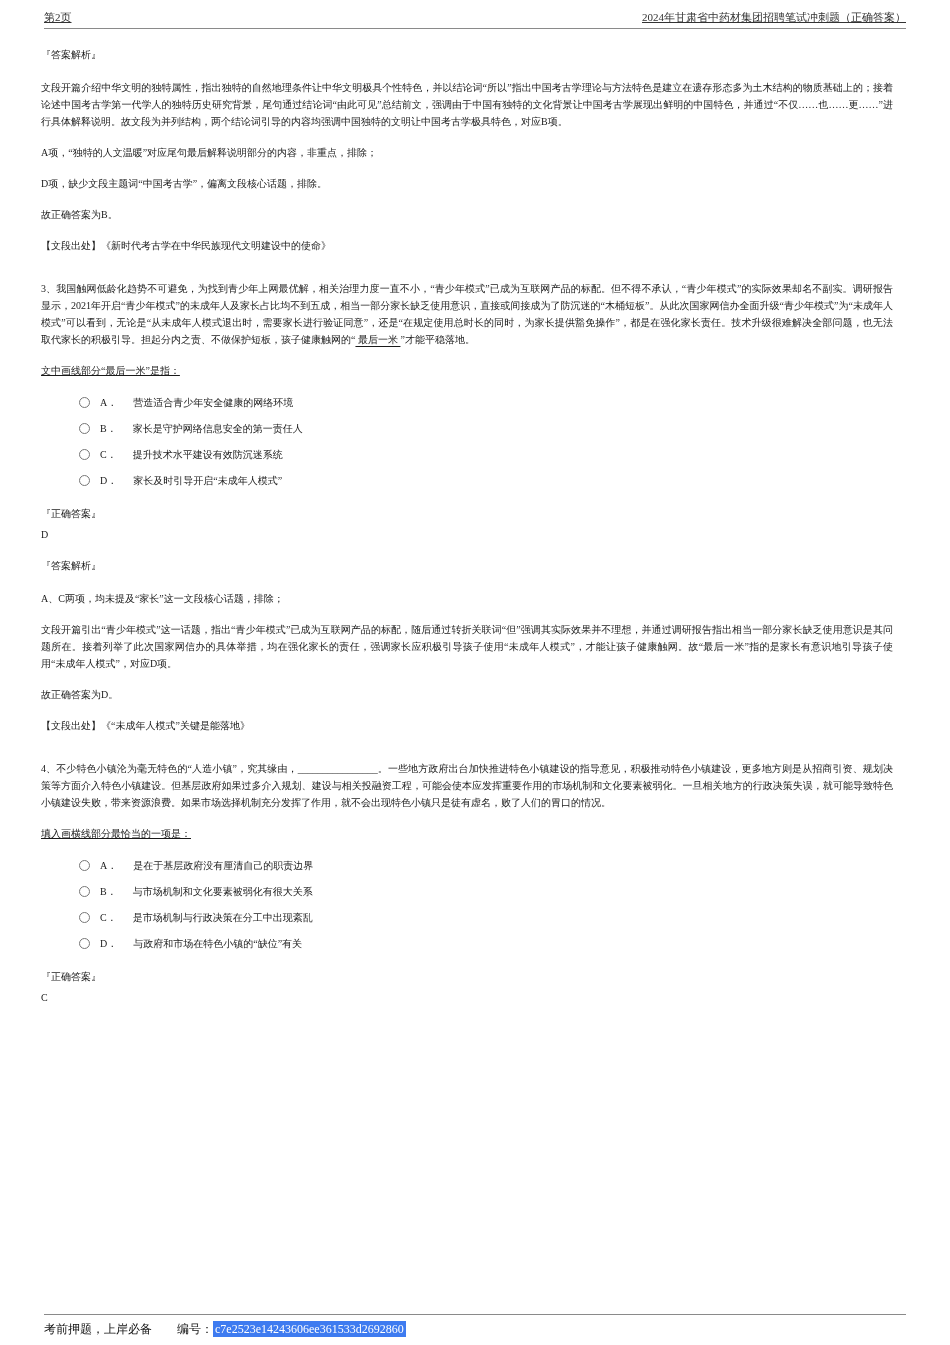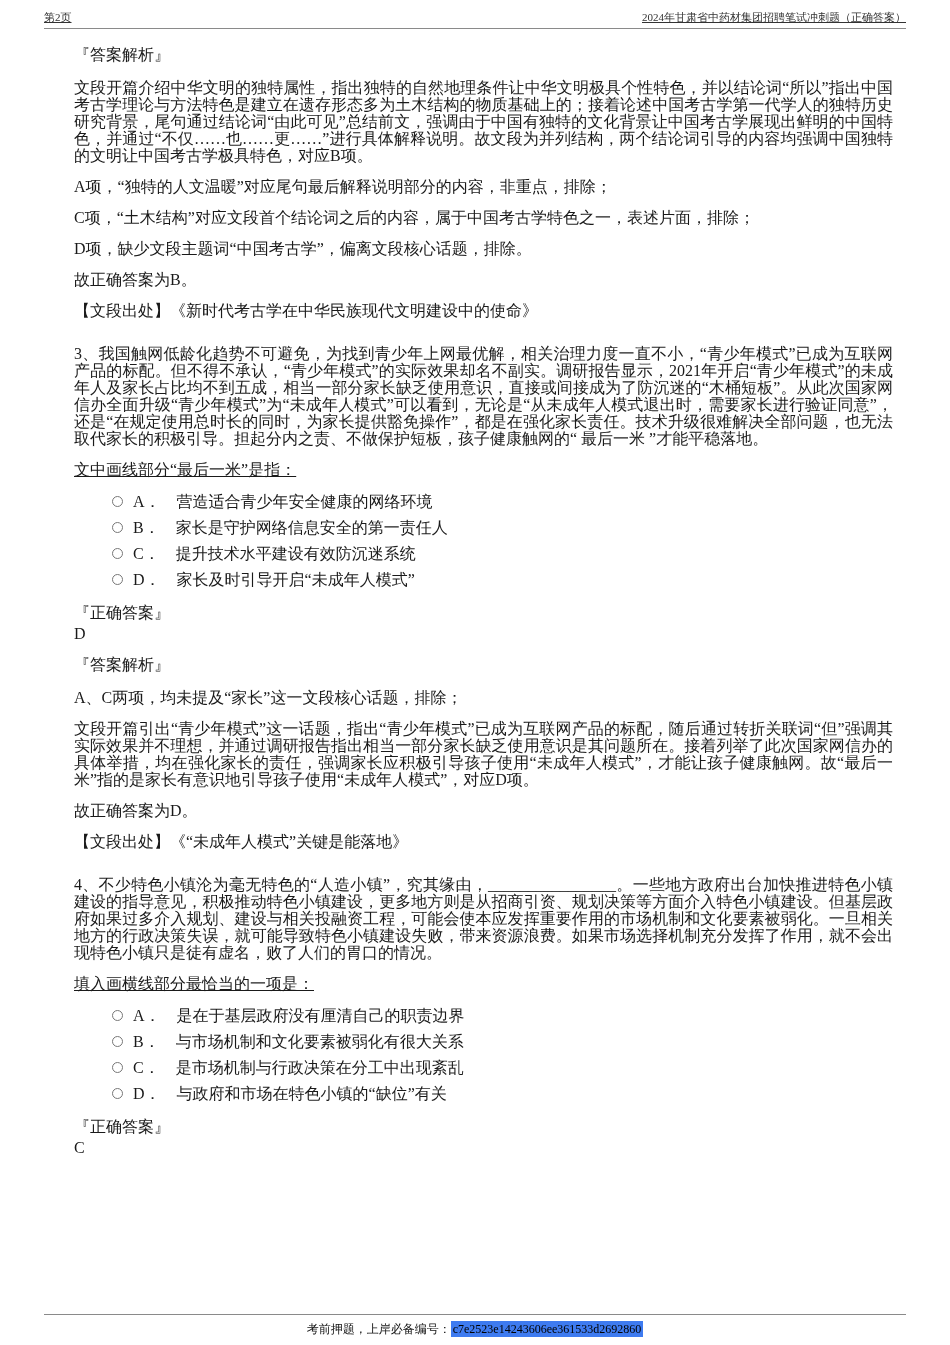--- a/index.html
+++ b/index.html
@@ -14,66 +14,65 @@
   .header {
     position: absolute; top: 10px; left: 44px; right: 44px;
     display: flex; justify-content: space-between; align-items: baseline;
     font-size: 11px; color: #333; text-decoration: underline;
   }
   .header-rule {
     position: absolute; top: 28px; left: 44px; right: 44px;
     height: 0; border-top: 1px solid #8a8a8a;
   }
   .content {
-    position: absolute; top: 46px; left: 74px; right: 57px;
-    font-size: 16px; line-height: 17px;
+    position: absolute; top: 46px; left: 41px; right: 57px;
+    font-size: 10px; line-height: 17px;
     text-align: justify;
   }
   .block { margin: 1px 0 14px 0; }
   .bracket-heading { margin: 0 0 16px 0; }
   .source { margin-bottom: 26px; }
   .answer-heading { margin: 8px 0 4px 0; }
   .answer-letter { margin: 0 0 14px 0; }
   .question-line { margin: 0 0 10px 0; text-decoration: underline; }
   .options { margin: 2px 0 12px 38px; }
   .option-row { display: flex; align-items: center; height: 26px; }
   .radio {
     width: 9px; height: 9px; border: 1px solid #777;
     border-radius: 50%; margin-right: 10px; flex: none; background: #fff;
   }
   .opt-label { margin-right: 16px; }
-  .underlined { text-underline-offset: 3px; }
+  .underlined { text-decoration: underline; text-underline-offset: 3px; }
   .footer-rule {
     position: absolute; left: 44px; right: 44px; bottom: 30px;
     height: 0; border-top: 1px solid #8a8a8a;
   }
   .footer {
     position: absolute; left: 44px; right: 44px; bottom: 7px;
-    display: flex; justify-content: center; align-items: baseline;
-    font-size: 12px; color: #111;
+    display: flex; justify-content: flex-start; align-items: baseline;
+    font-size: 12px; color: #111; gap: 25px;
   }
-  .code-value { background: #3e7bf0; color: #000000; padding: 1px 2px; }
+  .code-value { background: #3e7bf0; color: #ffffff; padding: 1px 2px; }
 </style>
 </head>
 <body>
 
 <div>
 
   <div class="header">
     <span>第2页</span>
     <span>2024年甘肃省中药材集团招聘笔试冲刺题（正确答案）</span>
   </div>
   <div class="header-rule"></div>
 
   <div class="content">
 
     <div class="bracket-heading">『答案解析』</div>
     <div class="block">文段开篇介绍中华文明的独特属性，指出独特的自然地理条件让中华文明极具个性特色，并以结论词“所以”指出中国考古学理论与方法特色是建立在遗存形态多为土木结构的物质基础上的；接着论述中国考古学第一代学人的独特历史研究背景，尾句通过结论词“由此可见”总结前文，强调由于中国有独特的文化背景让中国考古学展现出鲜明的中国特色，并通过“不仅……也……更……”进行具体解释说明。故文段为并列结构，两个结论词引导的内容均强调中国独特的文明让中国考古学极具特色，对应B项。</div>
     <div class="block">A项，“独特的人文温暖”对应尾句最后解释说明部分的内容，非重点，排除；</div>
-    <div class="block">C项，“土木结构”对应文段首个结论词之后的内容，属于中国考古学特色之一，表述片面，排除；</div>
     <div class="block">D项，缺少文段主题词“中国考古学”，偏离文段核心话题，排除。</div>
     <div class="block">故正确答案为B。</div>
     <div class="block source">【文段出处】《新时代考古学在中华民族现代文明建设中的使命》</div>
 
     <div class="block"><span>3、我国触网低龄化趋势不可避免，为找到青少年上网最优解，相关治理力度一直不小，“青少年模式”已成为互联网产品的标配。但不得不承认，“青少年模式”的实际效果却名不副实。调研报告显示，2021年开启“青少年模式”的未成年人及家长占比均不到五成，相当一部分家长缺乏使用意识，直接或间接成为了防沉迷的“木桶短板”。从此次国家网信办全面升级“青少年模式”为“未成年人模式”可以看到，无论是“从未成年人模式退出时，需要家长进行验证同意”，还是“在规定使用总时长的同时，为家长提供豁免操作”，都是在强化家长责任。技术升级很难解决全部问题，也无法取代家长的积极引导。担起分内之责、不做保护短板，孩子健康触网的“</span><span class="underlined"> 最后一米 </span><span>”才能平稳落地。</span></div>
     <div class="block question-line">文中画线部分“最后一米”是指：</div>
 
     <div class="options">
       <div class="option-row">
         <span class="radio"></span>

